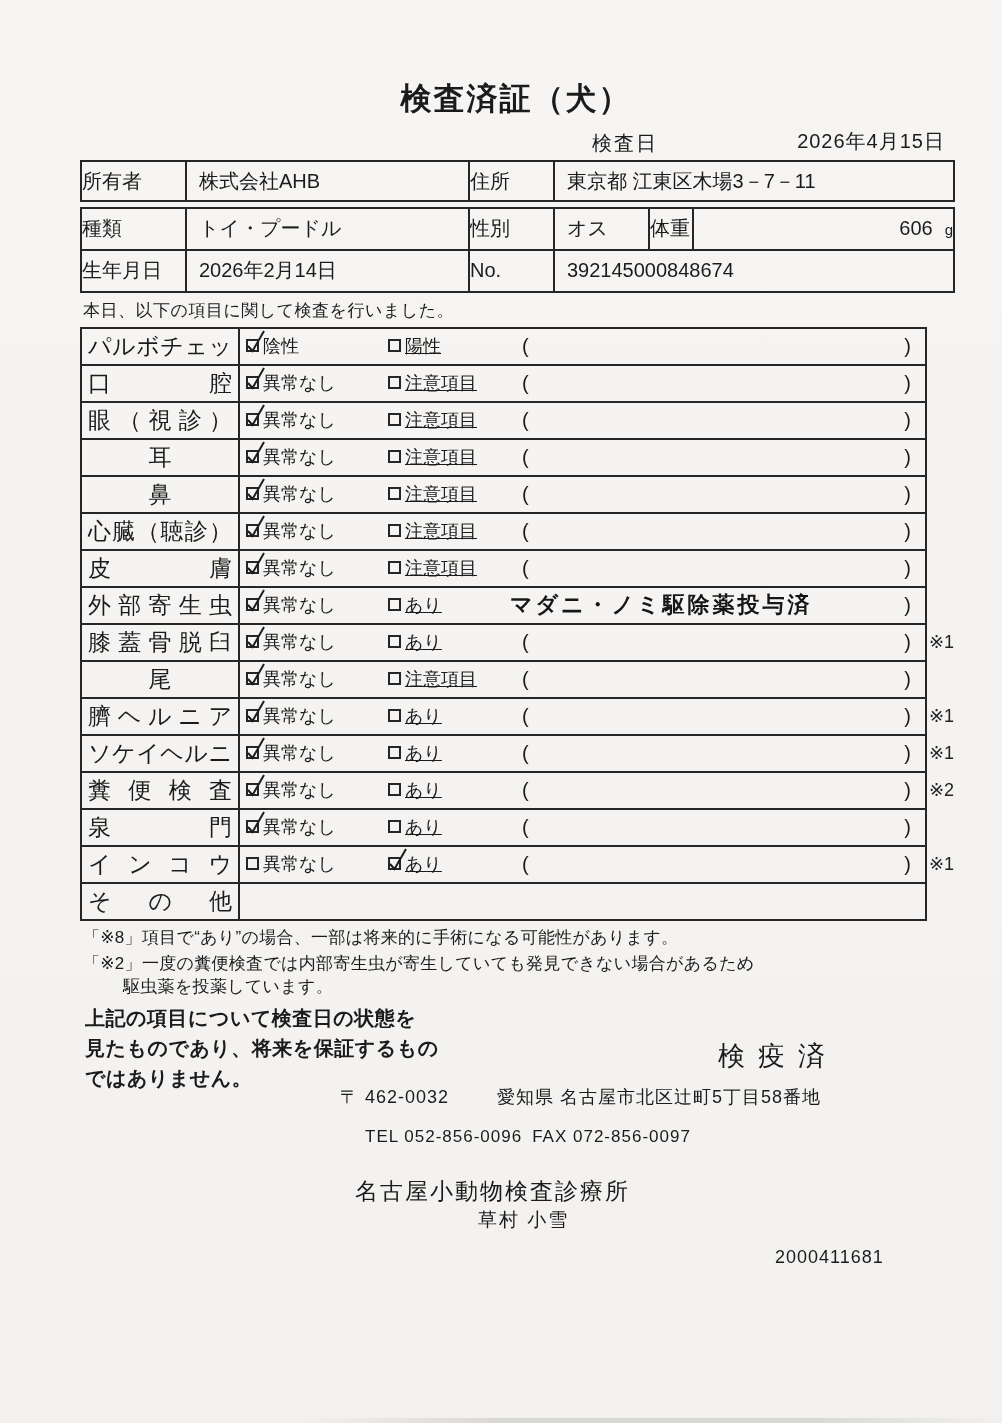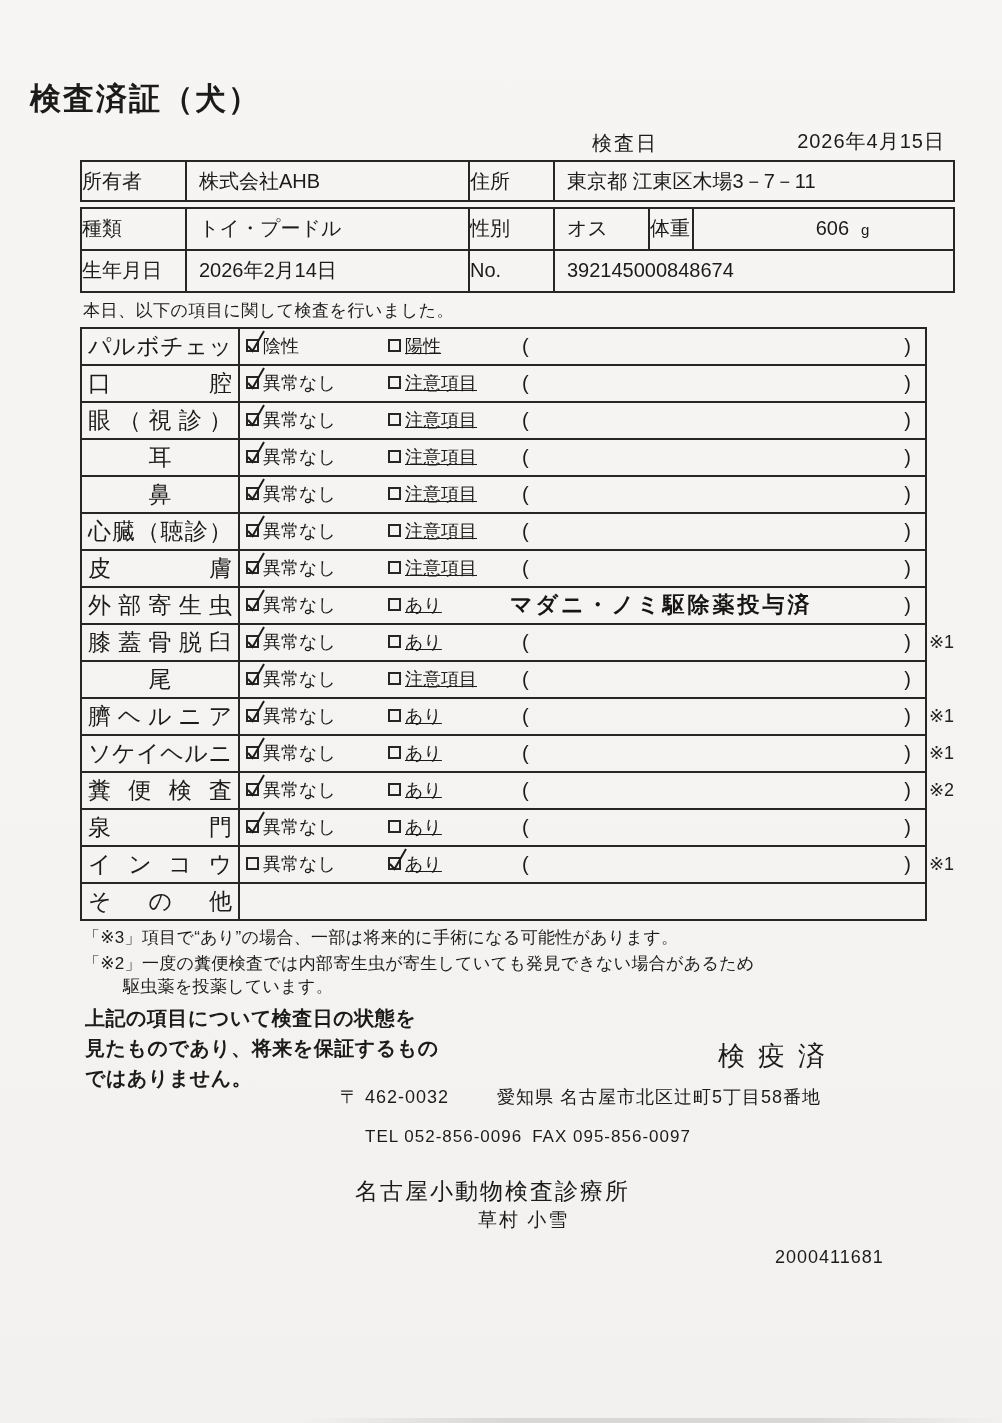--- a/index.html
+++ b/index.html
@@ -8,42 +8,42 @@
     width:1002px;height:1423px;
     margin:0 auto;
     background:linear-gradient(180deg,#f6f5f3 0%,#f4f3f1 60%,#f2f1ef 100%);
     font-family:"Liberation Sans","DejaVu Sans",sans-serif;
     color:#1b1b1b;
     overflow:hidden;
   }
   
   .doc-title{
     position:absolute;left:30px;right:0;top:78px;
-    font-size:31px;font-weight:bold;letter-spacing:2px;
+    text-align:center;font-size:31px;font-weight:bold;letter-spacing:2px;
   }
   .insp-date-label{position:absolute;left:592px;top:130px;font-size:20px;letter-spacing:2px;}
   .insp-date-value{position:absolute;right:57px;top:128px;font-size:20px;letter-spacing:1px;}
 
   
   .info-table{position:absolute;left:80px;border:2px solid #262626;box-sizing:border-box;background:transparent;}
   .tableA{top:160px;width:875px;height:42px;display:flex;}
   .tableB{top:207px;width:875px;height:86px;}
   .info-row{display:flex;height:40px;box-sizing:border-box;}
   .tableB .info-row:first-child{border-bottom:2px solid #262626;height:42px;}
   .cell{box-sizing:border-box;font-size:20px;line-height:38px;overflow:hidden;white-space:nowrap;}
   .cell.lab{}
   .cell.val{padding-left:12px;}
   .br{border-right:2px solid #262626;}
   .w-label1{width:105px;}
   .w-value1{width:283px;}
   .w-label2{width:85px;}
   .w-sex{width:95px;}
   .w-wlabel{width:44px;}
   .w-rest{flex:1;}
-  .weight-cell{text-align:center;margin-left:38px;}
+  .weight-cell{text-align:right;margin-left:38px;}
   .weight-unit{font-size:15px;margin-left:12px;}
 
   .intro-line{position:absolute;left:83px;top:299px;font-size:17px;letter-spacing:.5px;}
 
   
   .exam-table{position:absolute;left:80px;top:327px;width:843px;border:2px solid #262626;box-sizing:content-box;}
   .exam-row{position:relative;display:flex;height:37px;box-sizing:border-box;border-bottom:2px solid #262626;}
   .exam-row:last-child{border-bottom:none;height:35px;}
   .exam-label{
     width:158px;box-sizing:border-box;border-right:2px solid #262626;
@@ -394,38 +394,38 @@
         
         
         
         
         
         
       </div>
     </div>
     </div>
 
-  <div class="note-line note1">「※3」項目で“あり”の場合、一部は将来的に手術になる可能性があります。</div>
+  <div class="note-line note1">「※8」項目で“あり”の場合、一部は将来的に手術になる可能性があります。</div>
   <div class="note-line note2">「※2」一度の糞便検査では内部寄生虫が寄生していても発見できない場合があるため</div>
   <div class="note-line note2b">駆虫薬を投薬しています。</div>
 
   <div class="disclaimer">
     <div>上記の項目について検査日の状態を</div>
     <div>見たものであり、将来を保証するもの</div>
     <div>ではありません。</div>
   </div>
 
   <div class="quarantine-stamp">検疫済</div>
 
   <div class="postal-line">
     <span>〒 462-0032</span>
     <span>愛知県 名古屋市北区辻町5丁目58番地</span>
   </div>
   <div class="tel-line">
     <span>TEL 052-856-0096</span>
-    <span>FAX 095-856-0097</span>
+    <span>FAX 072-856-0097</span>
   </div>
   <div class="clinic-name">名古屋小動物検査診療所</div>
   <div class="vet-name">草村 小雪</div>
   <div class="serial-number">2000411681</div>
 
   <div class="scan-smudge"></div>
 </div>
 
 </body></html>

